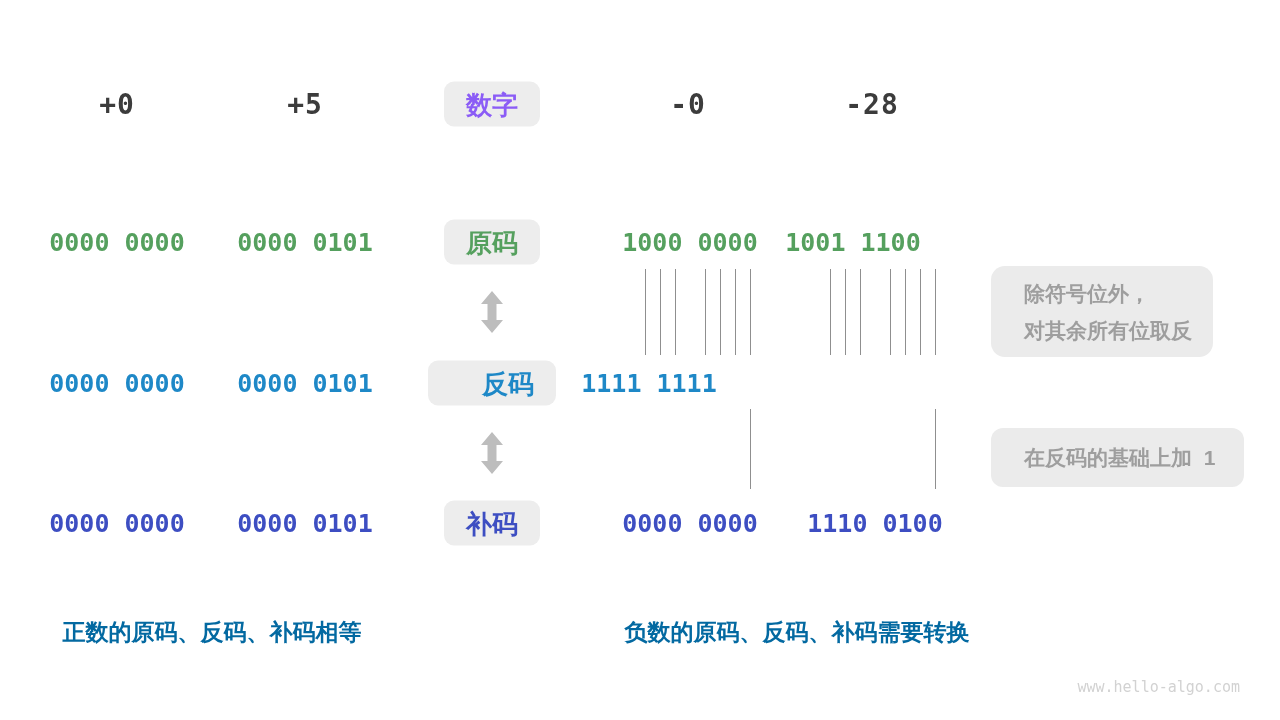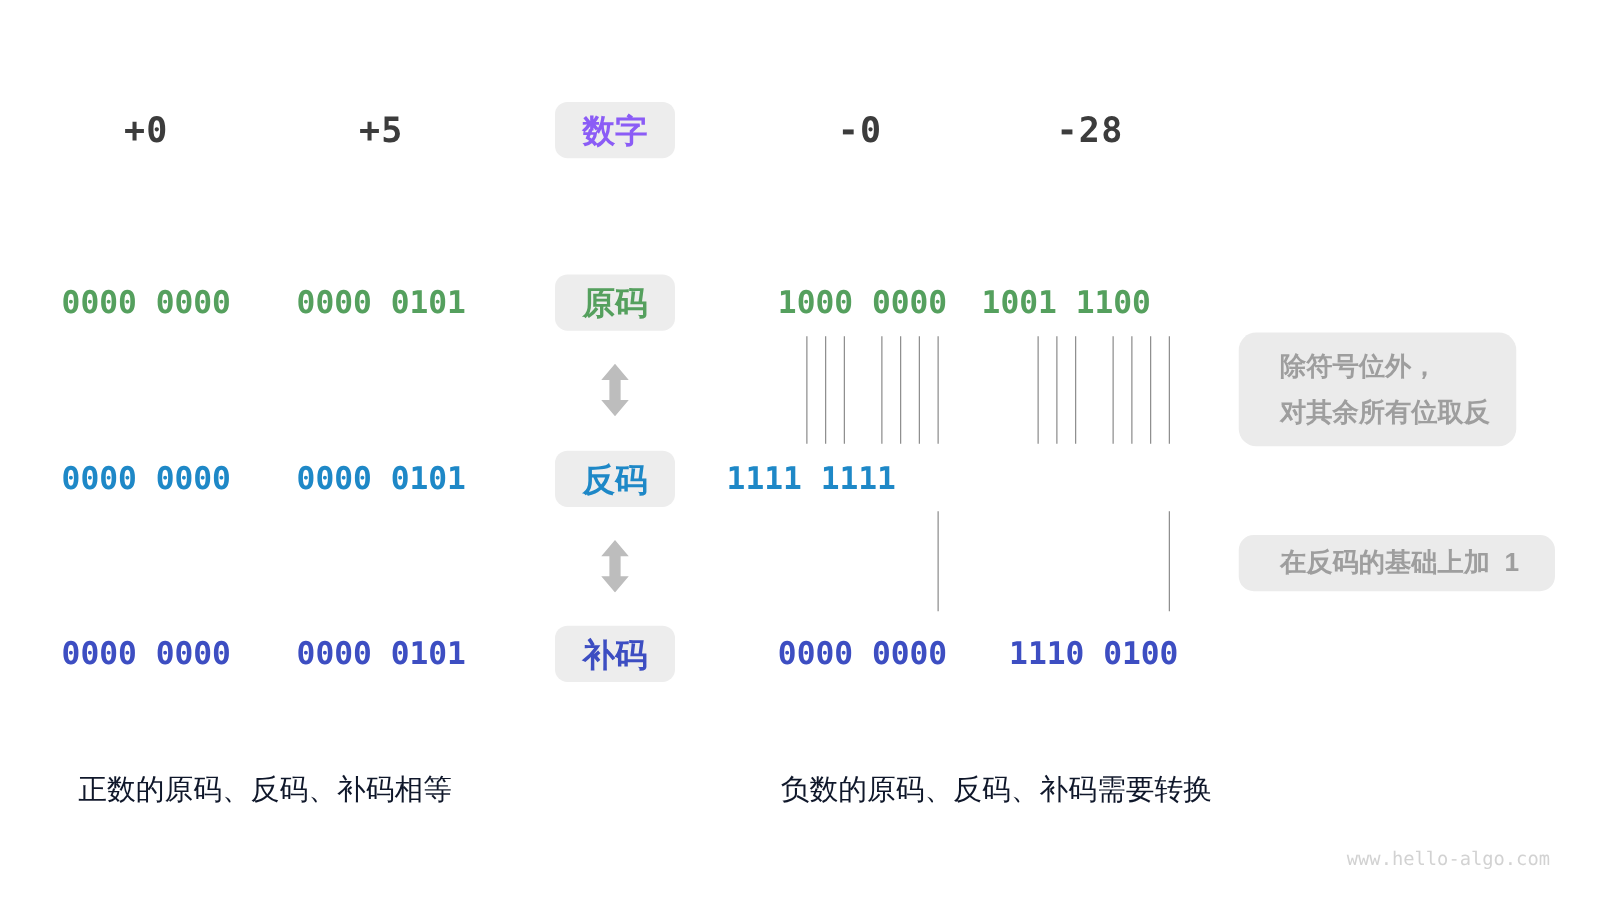--- a/index.html
+++ b/index.html
@@ -32,21 +32,21 @@
   .note{
     background:#ebebeb;border-radius:14px;
     display:flex;flex-direction:column;justify-content:center;
     padding:8px 33px;box-sizing:border-box;
   }
   .note-line{
     color:#9e9e9e;font-size:21px;font-weight:700;line-height:37px;
     white-space:pre;
   }
   
-  .caption{color:#0f172a;font-size:23px;font-weight:400;white-space:nowrap;}
+  .caption{color:#0369a1;font-size:23px;font-weight:700;white-space:nowrap;}
   .watermark{
     font-family:"DejaVu Sans Mono","Liberation Mono",monospace;
     color:#d2d2d2;font-size:15px;
   }
   .arrow-icon{display:block;}
 </style>
 </head>
 <body>
 
 <div class="abs" style="left:0;top:0;width:1280px;height:720px;">
@@ -83,21 +83,21 @@
   <div class="abs vline" style="left:935px;top:269px;height:86px;"></div>
 
   <div class="abs cc" style="left:492px;top:312px;">
     <svg class="arrow-icon" width="24" height="42" viewBox="0 0 24 42">
       <path d="M12 0 L23 13 L16.5 13 L16.5 29 L23 29 L12 42 L1 29 L7.5 29 L7.5 13 L1 13 Z" fill="#bdbdbd"></path>
     </svg>
   </div>
 
   <div class="abs cc mono bin blue" style="left:117px;top:383px;">0000 0000</div>
   <div class="abs cc mono bin blue" style="left:305px;top:383px;">0000 0101</div>
-  <div class="abs cc chip" style="left:492px;top:383px;">
+  <div class="abs cc chip" style="left:492px;top:383px;padding-left:32px;">
     <span class="chip-text blue">反码</span>
   </div>
   <div class="abs cc mono bin blue" style="left:649px;top:383px;">1111 1111</div>
 
   <div class="abs vline" style="left:750px;top:409px;height:80px;"></div>
   <div class="abs vline" style="left:935px;top:409px;height:80px;"></div>
 
   <div class="abs cc" style="left:492px;top:453px;">
     <svg class="arrow-icon" width="24" height="42" viewBox="0 0 24 42">
       <path d="M12 0 L23 13 L16.5 13 L16.5 29 L23 29 L12 42 L1 29 L7.5 29 L7.5 13 L1 13 Z" fill="#bdbdbd"></path>
@@ -109,21 +109,21 @@
   <div class="abs cc chip" style="left:492px;top:523px;">
     <span class="chip-text indigo">补码</span>
   </div>
   <div class="abs cc mono bin indigo" style="left:690px;top:523px;">0000 0000</div>
   <div class="abs cc mono bin indigo" style="left:875px;top:523px;">1110 0100</div>
 
   <div class="abs note" style="left:991px;top:266px;width:222px;height:91px;">
     <div class="note-line">除符号位外，</div>
     <div class="note-line">对其余所有位取反</div>
   </div>
-  <div class="abs note" style="left:991px;top:428px;width:253px;height:45px;border-radius:12px;text-align:right;">
+  <div class="abs note" style="left:991px;top:428px;width:253px;height:59px;border-radius:12px;text-align:right;">
     <div class="note-line">在反码的基础上加  1</div>
   </div>
 
   <div class="abs cc caption" style="left:212px;top:632px;">正数的原码、反码、补码相等</div>
   <div class="abs cc caption" style="left:797px;top:632px;">负数的原码、反码、补码需要转换</div>
 
   <div class="abs watermark" style="right:40px;top:678px;">www.hello-algo.com</div>
 
 </div>
 

